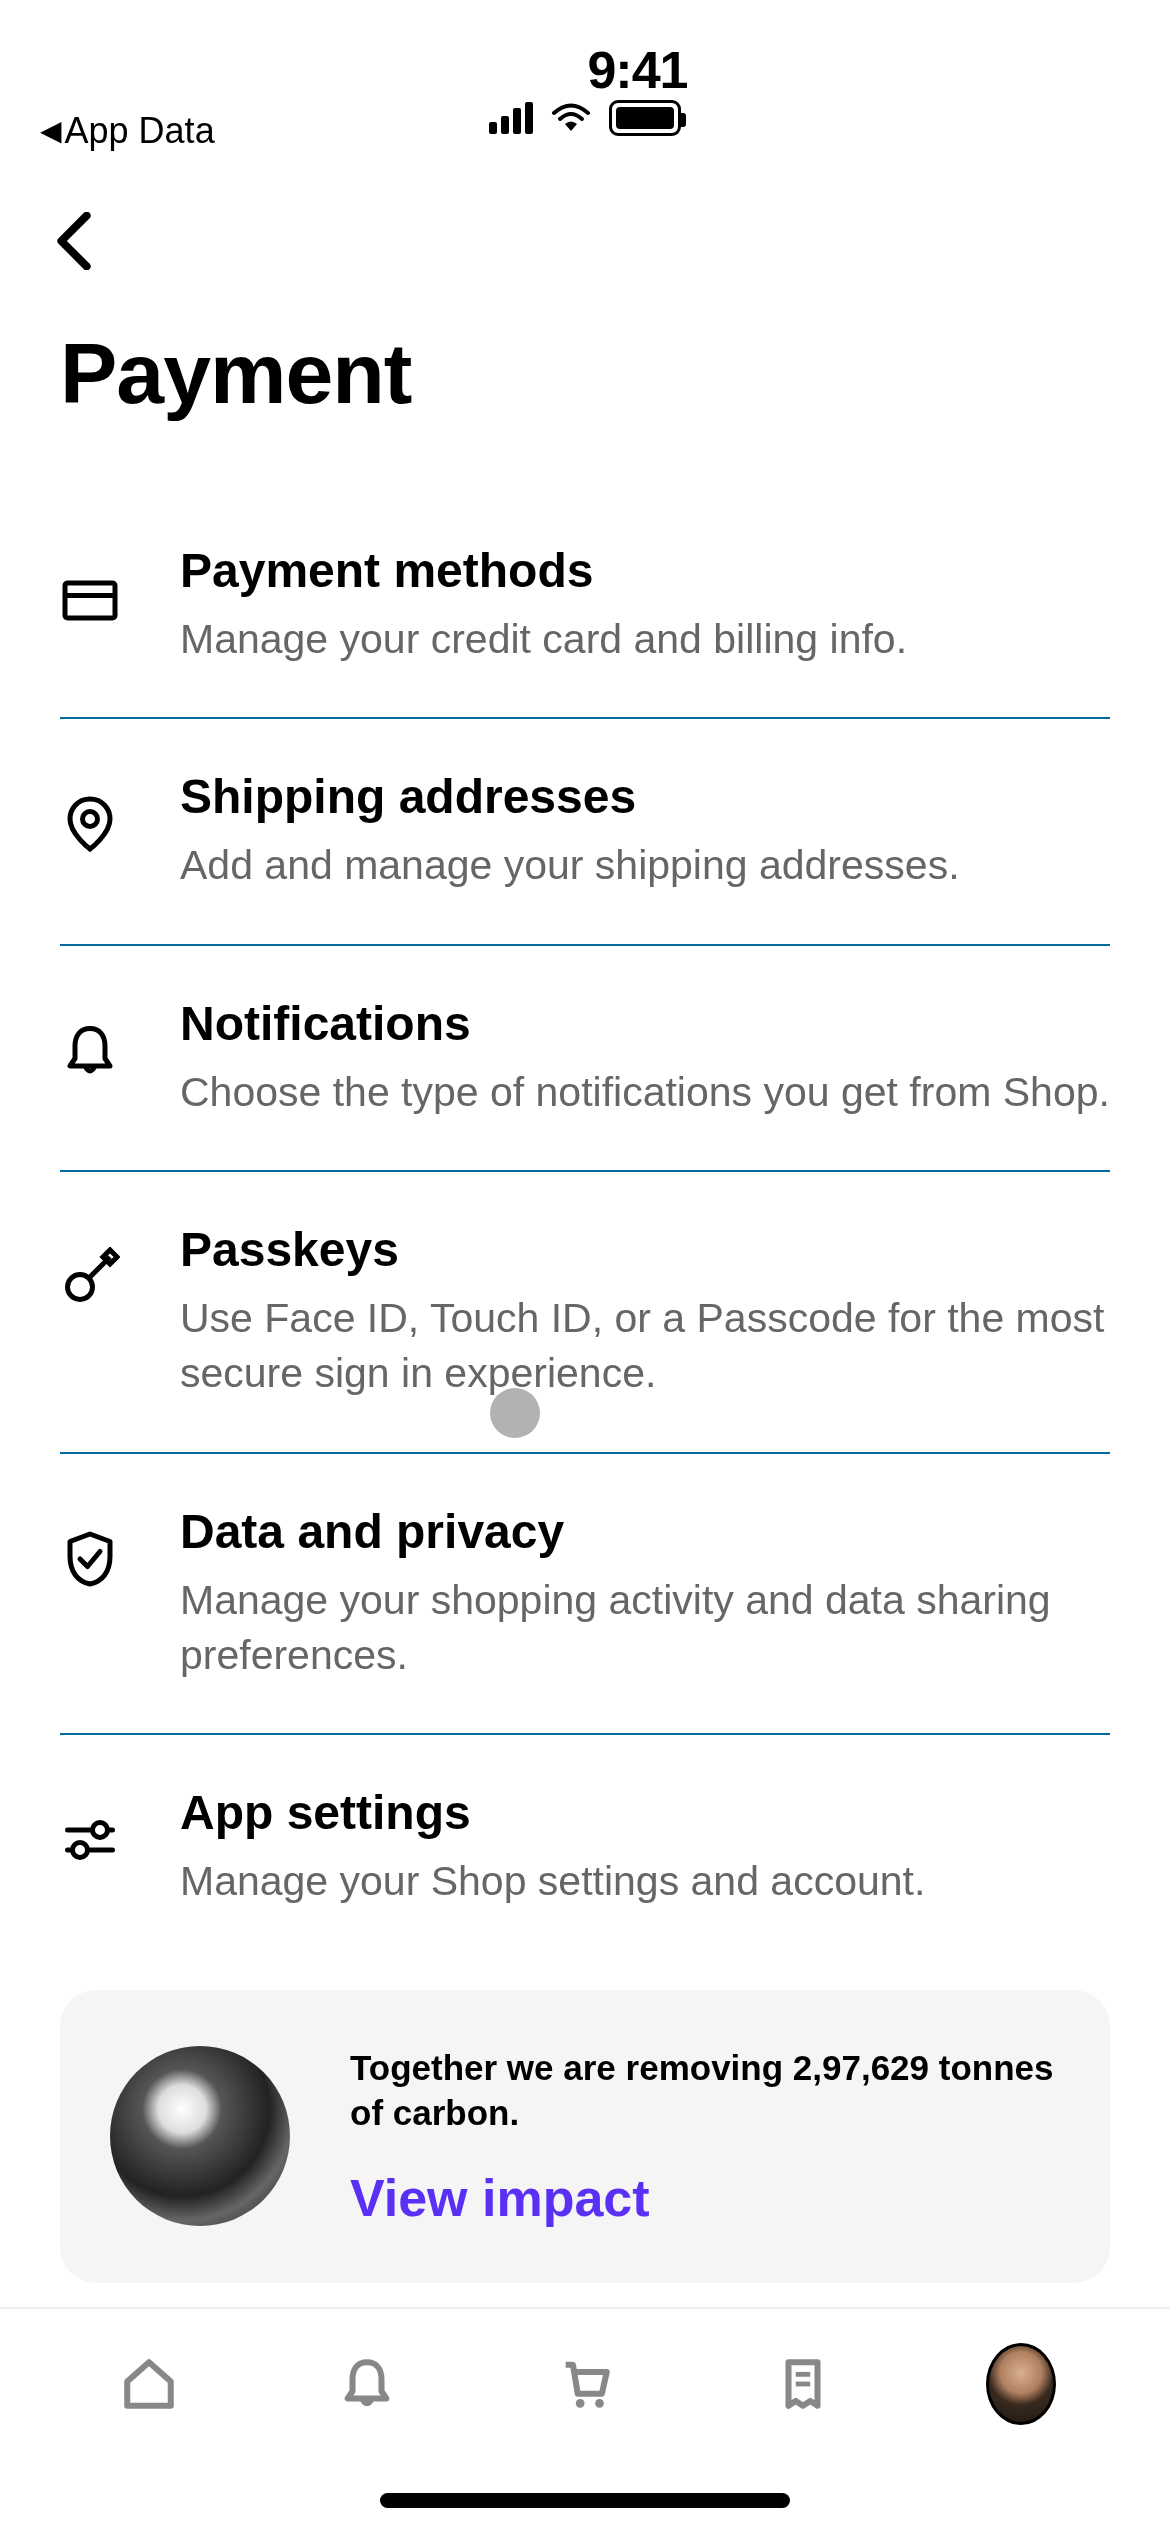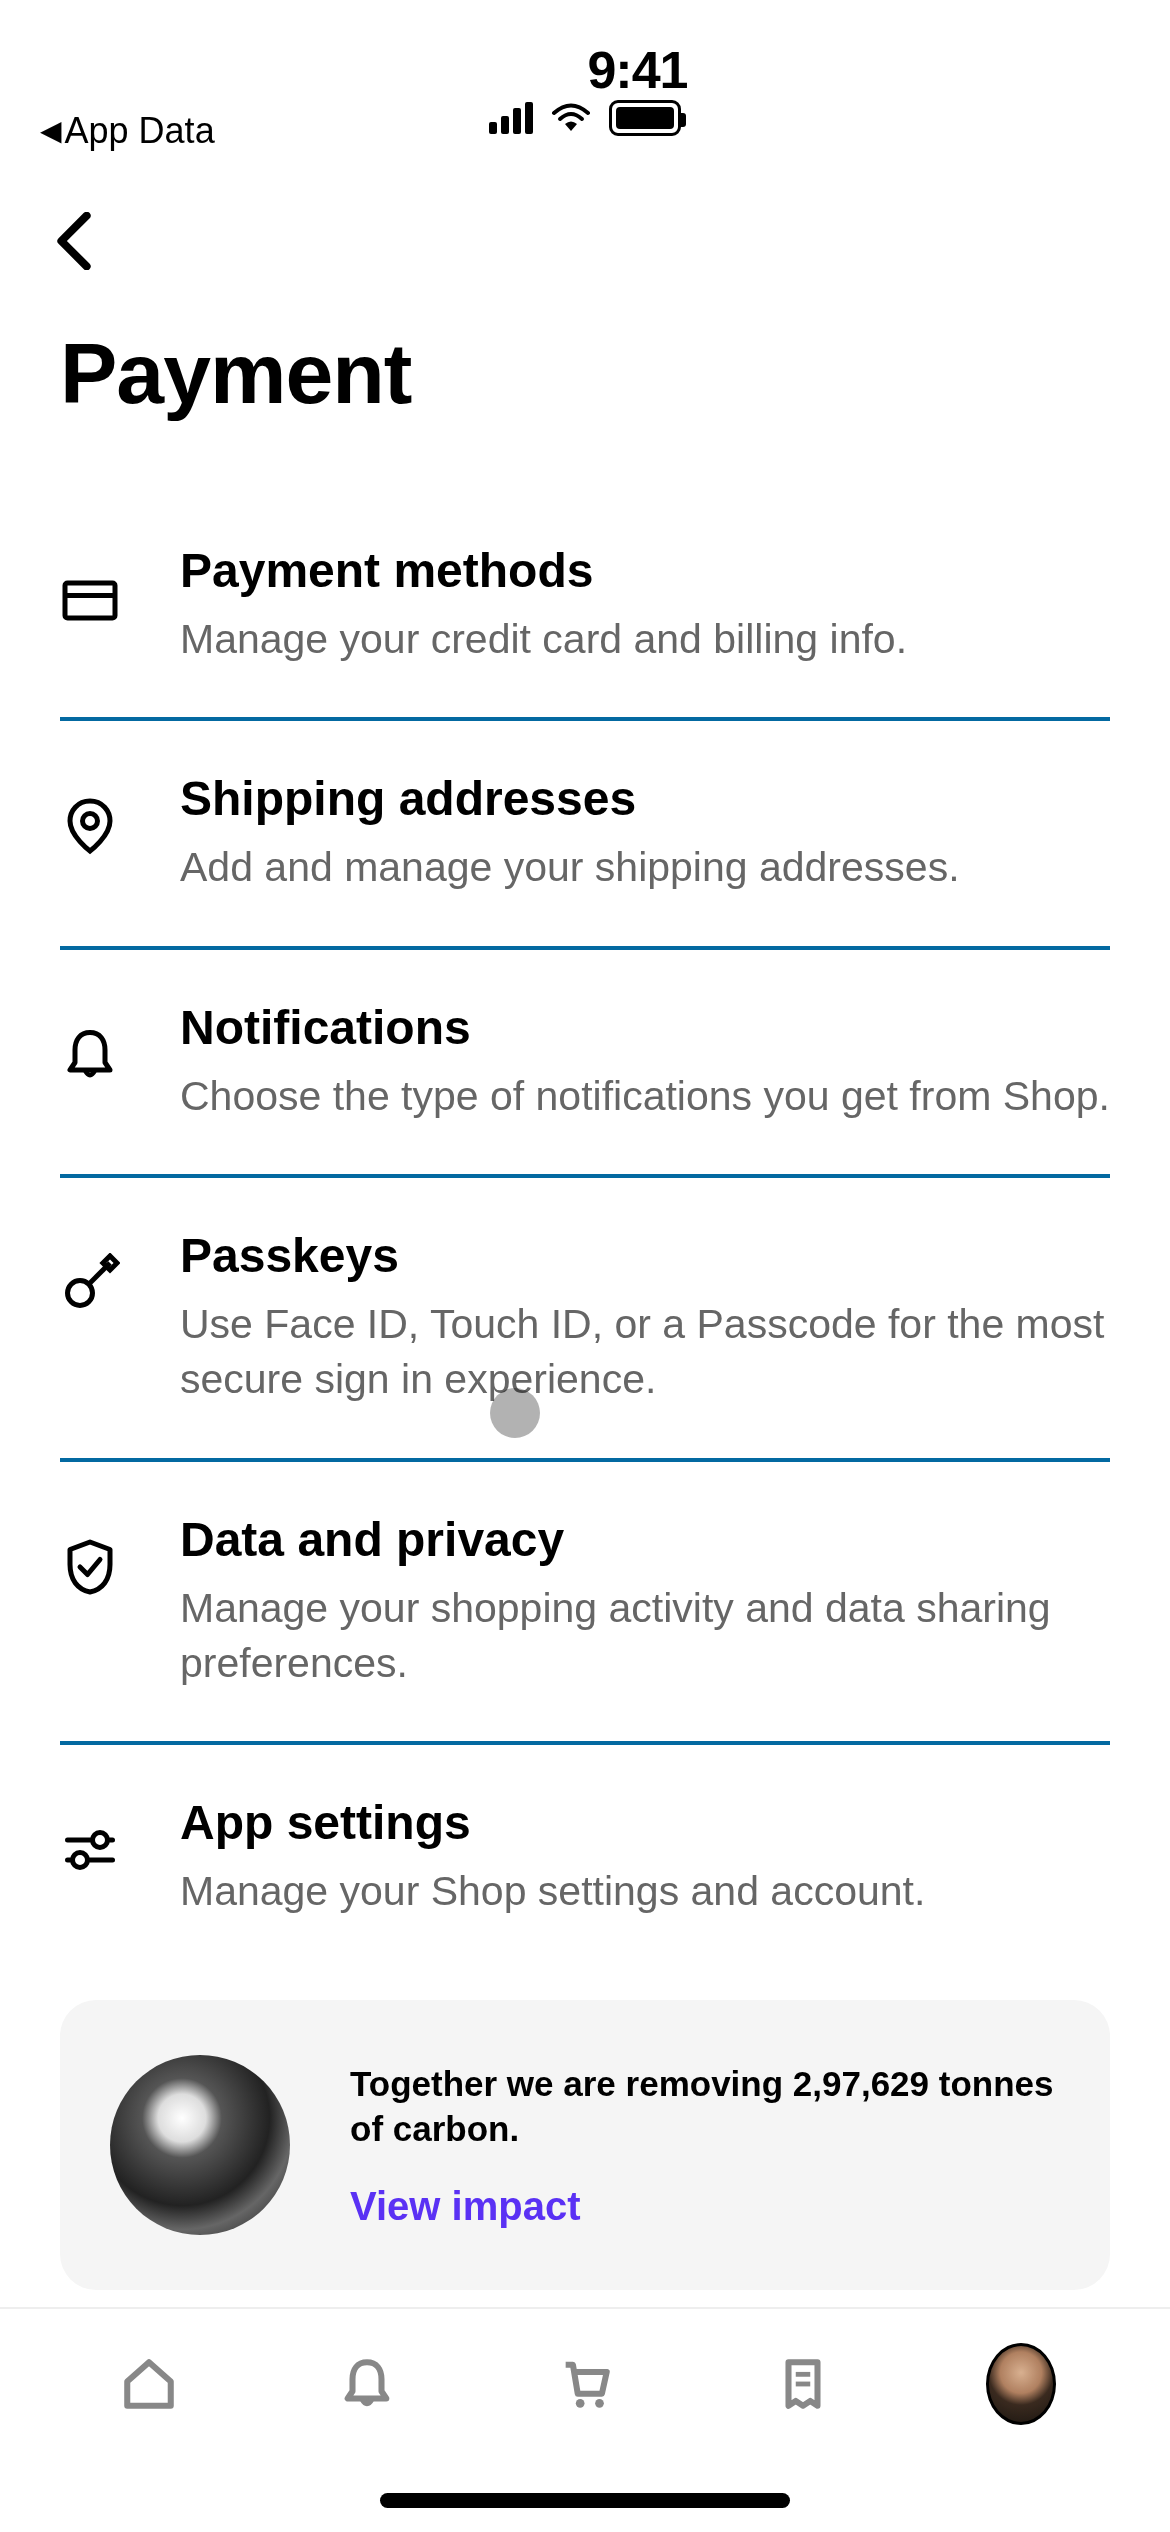--- a/index.html
+++ b/index.html
@@ -71,21 +71,21 @@
     padding: 20px 60px 70px 60px;
     letter-spacing: -1px;
   }
 
   .list { padding: 0 60px; }
   .row {
     display: flex;
     gap: 60px;
     align-items: flex-start;
     padding: 50px 0;
-    border-bottom: 4px solid #0369a1;
+    border-bottom: 2px solid #0369a1;
   }
   .row:last-of-type { border-bottom: none; }
   .row-icon {
     width: 60px; height: 60px;
     display: flex; align-items: center; justify-content: center;
     flex-shrink: 0;
     margin-top: 25px;
   }
   .row-icon svg { width: 60px; height: 60px; }
   .row-text { flex: 1; }
@@ -124,21 +124,21 @@
     flex-shrink: 0;
   }
   .card-text { flex:1; }
   .card-line {
     font-size: 35px;
     font-weight: 700;
     line-height: 1.3;
     margin-bottom: 32px;
   }
   .card-link {
-    font-size: 40px;
+    font-size: 52px;
     font-weight: 600;
     color: #5a31f4;
   }
 
   .tabbar {
     position: absolute;
     bottom: 0; left: 0; right: 0;
     height: 225px;
     border-top: 2px solid #eee;
     background: #fff;

